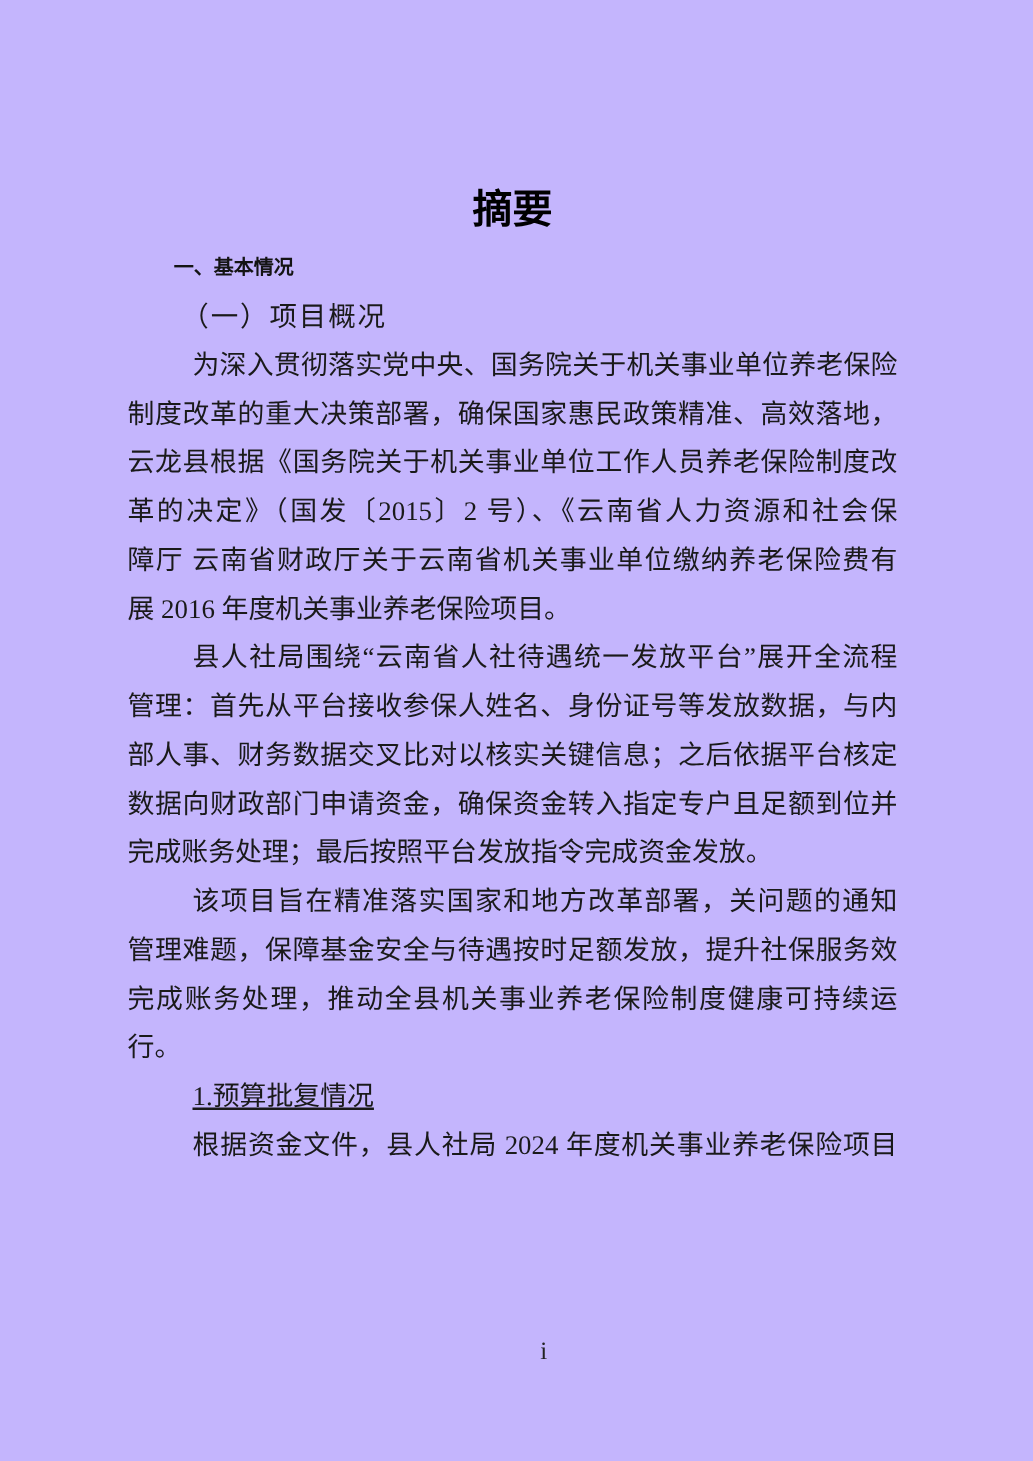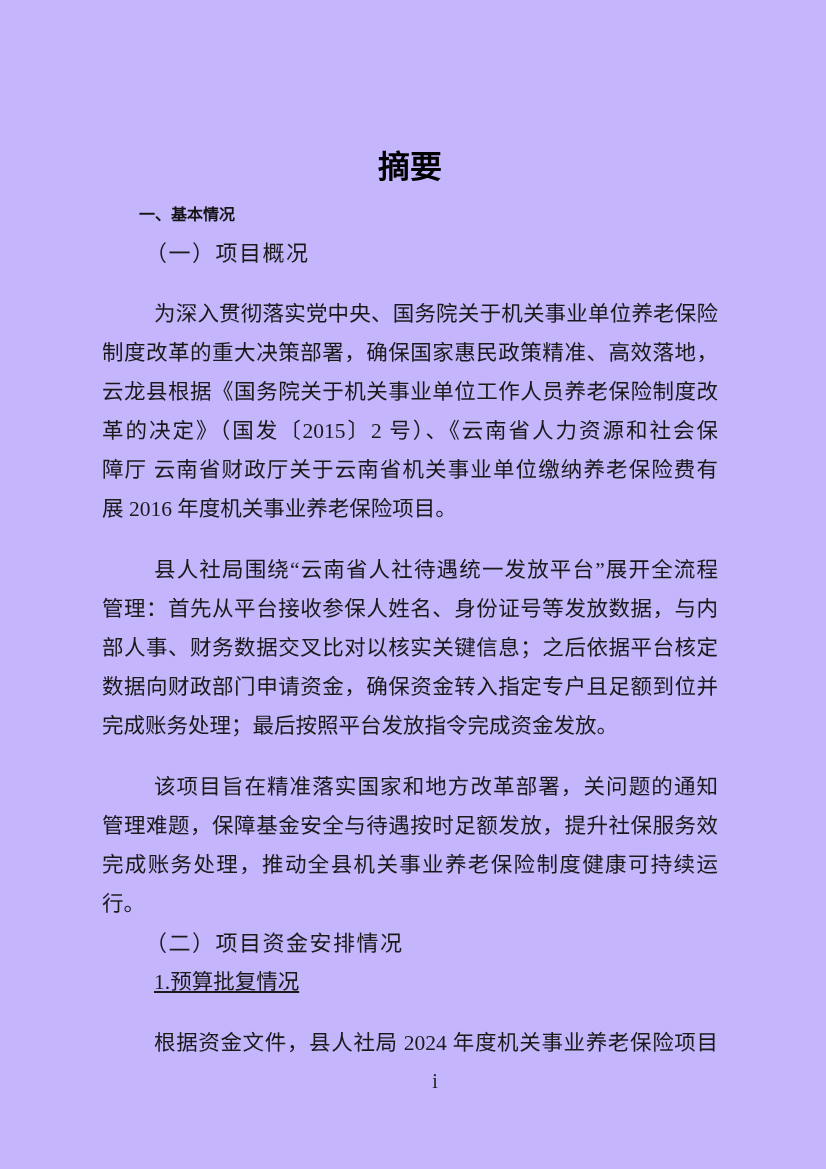--- a/index.html
+++ b/index.html
@@ -49,21 +49,21 @@
     text-decoration:underline;
   }
   .body-line{
     font-size:21.5px;
     line-height:39px;
     text-align:justify;
     text-justify:inter-ideograph;
     color:#1a1a1a;
     white-space:pre-wrap;
   }
-  .body-line.indent{padding-left:52px;margin-top:22px;}
+  .body-line.indent{padding-left:52px;}
   .body-line.fill{text-align-last:justify;}
   .footer{
     position:absolute;
     top:1062px;left:0;
     width:100%;
     box-sizing:border-box;
     padding-left:44px;
     text-align:center;
     font-size:20px;
     line-height:39px;
@@ -93,20 +93,19 @@
         <div class="body-line fill">部人事、财务数据交叉比对以核实关键信息；之后依据平台核定</div>
         <div class="body-line fill">数据向财政部门申请资金，确保资金转入指定专户且足额到位并</div>
         <div class="body-line">完成账务处理；最后按照平台发放指令完成资金发放。</div>
       </div>
       <div>
         <div class="body-line indent fill">该项目旨在精准落实国家和地方改革部署，关问题的通知</div>
         <div class="body-line fill">管理难题，保障基金安全与待遇按时足额发放，提升社保服务效</div>
         <div class="body-line fill">完成账务处理，推动全县机关事业养老保险制度健康可持续运</div>
         <div class="body-line">行。</div>
       </div>
-      <div class="h2">（二）项目资金安排情况</div>
       <div class="h3">1.预算批复情况</div>
       <div>
         <div class="body-line indent fill">根据资金文件，县人社局 2024 年度机关事业养老保险项目</div>
       </div>
     </div>
   <div class="footer">i</div>
 </div>
 
 </body></html>

